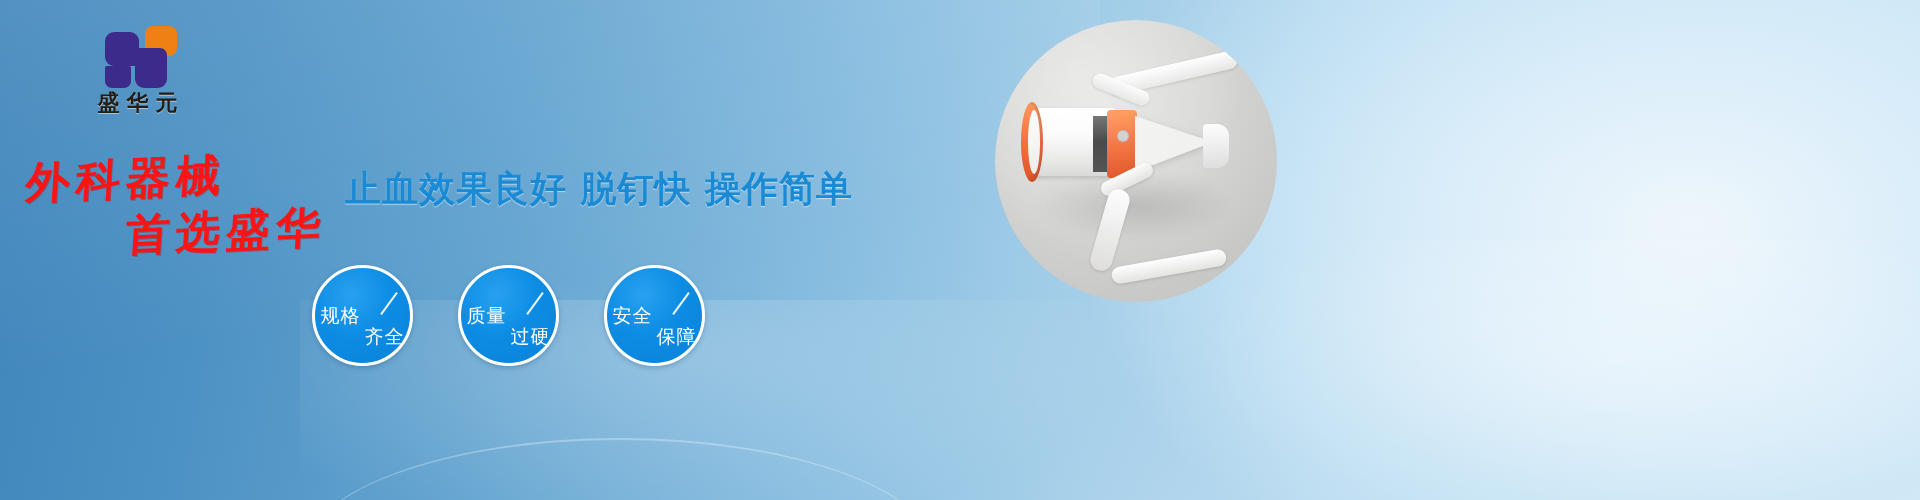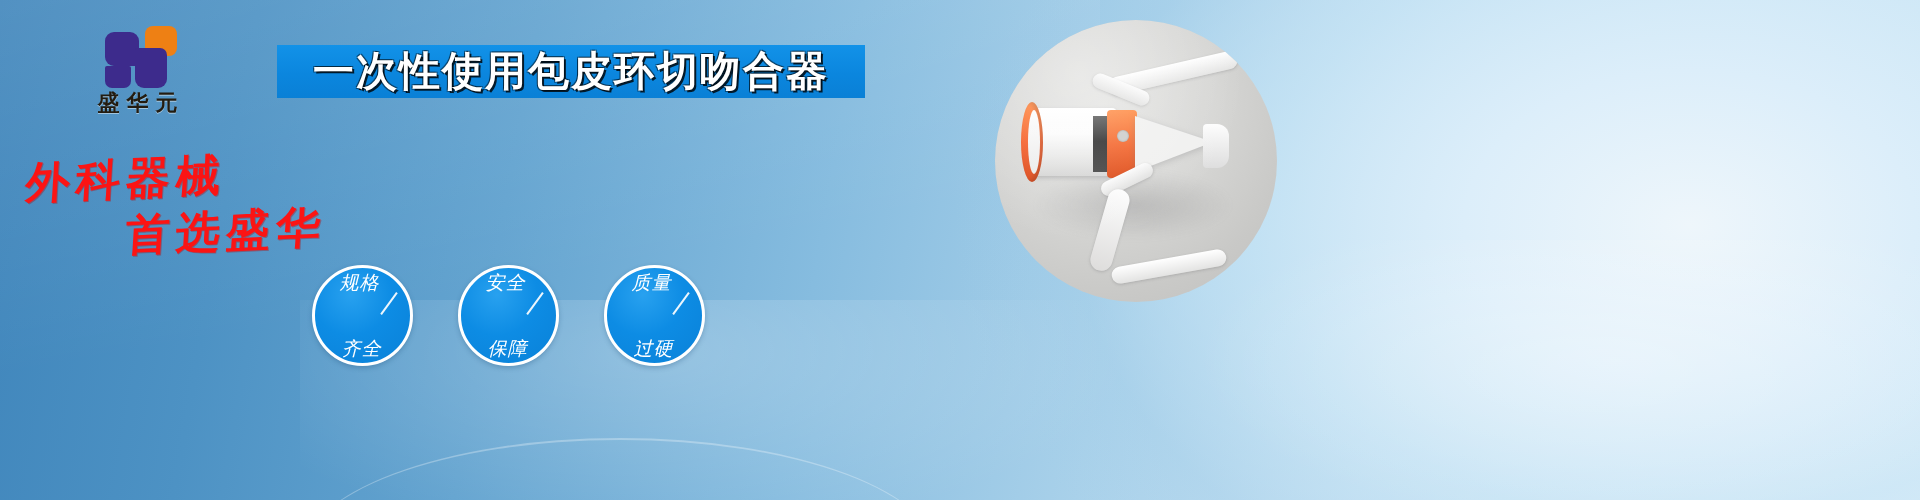--- a/index.html
+++ b/index.html
@@ -67,23 +67,22 @@
     text-shadow:0 1px 1px rgba(255,255,255,0.55);
   }
 
   
   .circles{position:absolute;left:312px;top:265px;height:95px;display:flex;gap:45px;}
   .circle{
     position:relative;width:95px;height:95px;border-radius:50%;
     background:radial-gradient(circle at 38% 28%, #28a1ef 0%, #0d8ce4 45%, #0a81d8 100%);
     border:3px solid #ffffff;
     box-shadow:0 2px 5px rgba(20,70,110,0.28);
-    display:flex;flex-direction:column;align-items:center;justify-content:center;
+    display:flex;flex-direction:row;align-items:center;justify-content:center;
     overflow:hidden;
-    font-style:italic;
   }
   .circle .slash{
     position:absolute;right:20px;top:22px;width:2px;height:27px;background:rgba(255,255,255,0.92);
     transform:rotate(36deg);transform-origin:center;
   }
   .circle .cl{
     color:#ffffff;font-size:19px;font-weight:500;line-height:25px;letter-spacing:1px;
     white-space:nowrap;position:relative;z-index:2;
   }
   .circle .cl1{margin-right:6px;}
@@ -176,40 +175,38 @@
       <span class="lm lm4"></span>
     </div>
     <div class="logo-text">盛华元</div>
   </div>
 
   <div class="callig">
     <div class="cal-line cal-1">外科器械</div>
     <div class="cal-line cal-2">首选盛华</div>
   </div>
 
-  <div class="title-bar">
-    <span class="title-text">一次性使用包皮环切吻合器</span>
-  </div>
-
+
+  <div class="subtitle">止血效果良好 脱钉快 操作简单</div>
 
   <div class="circles">
     <div class="circle">
       <span class="slash"></span>
       <span class="cl cl1">规格</span>
       <span class="cl cl2">齐全</span>
     </div>
     <div class="circle">
       <span class="slash"></span>
+      <span class="cl cl1">质量</span>
+      <span class="cl cl2">过硬</span>
+    </div>
+    <div class="circle">
+      <span class="slash"></span>
       <span class="cl cl1">安全</span>
       <span class="cl cl2">保障</span>
-    </div>
-    <div class="circle">
-      <span class="slash"></span>
-      <span class="cl cl1">质量</span>
-      <span class="cl cl2">过硬</span>
     </div>
   </div>
 
   <div class="photo" title="一次性使用包皮环切吻合器产品实物图">
     <span class="shadowpool"></span>
     <span class="arm arm-top"></span>
     <span class="arm arm-top2"></span>
     <span class="dev-barrel"></span>
     <span class="dev-ring"></span>
     <span class="dev-ring-inner"></span>

